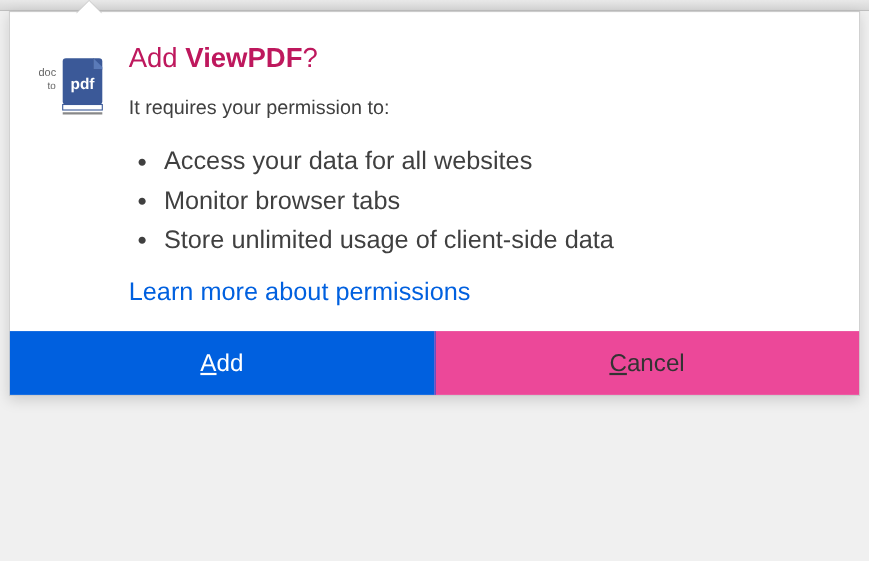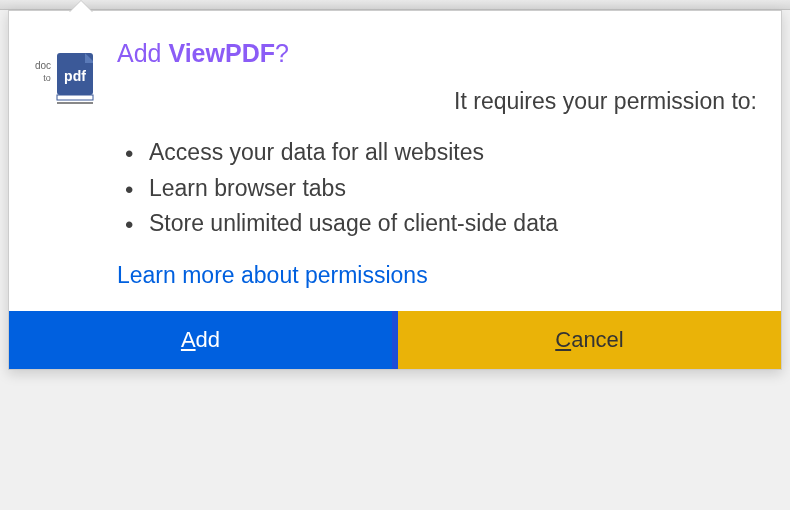--- a/index.html
+++ b/index.html
@@ -52,38 +52,36 @@
       width: 62px;
       height: 62px;
       display: block;
     }
     .text-col {
       flex: 1;
       padding-left: 12px;
     }
     .title {
       font-size: 25px;
-      color: #8b5cf6;
+      color: #be185d;
       font-weight: 400;
       margin-bottom: 20px;
     }
     .title .bold {
       font-weight: 700;
     }
     .subtitle {
-      font-size: 23px;
+      font-size: 18px;
       color: #404040;
       font-weight: 400;
       margin-bottom: 20px;
-      text-align: right;
     }
     .perm-list {
       list-style: none;
       padding-left: 6px;
-      margin-bottom: 18px;
     }
     .perm-list li {
       font-size: 23px;
       color: #404040;
       line-height: 1.55;
       position: relative;
       padding-left: 26px;
     }
     .perm-list li::before {
       content: "•";
@@ -92,44 +90,44 @@
       top: 0;
       font-size: 24px;
       color: #404040;
     }
     .learn-link {
       font-size: 23px;
       color: #0060df;
       text-decoration: none;
       cursor: pointer;
       display: inline-block;
-      margin-top: 2px;
+      margin-top: 16px;
     }
     .button-row {
       display: flex;
       height: 58px;
     }
     .btn {
       flex: 1;
       display: flex;
       align-items: center;
       justify-content: center;
       font-size: 22px;
       cursor: pointer;
       border: none;
       font-family: inherit;
     }
     .btn-primary {
       background: #0060df;
       color: #fff;
     }
     .btn-secondary {
-      background: #eab308;
+      background: #ec4899;
       color: #333;
-      border-left: 6px solid #1d4ed8;
+      border-left: 1px solid #1d4ed8;
     }
     .accesskey {
       text-decoration: underline;
     }
   </style>
 </head>
 <body>
 
 <div class="tab-bar"></div>
 
@@ -152,21 +150,21 @@
 
     <div class="text-col">
       <h1 class="title">
         <span>Add </span><span class="bold">ViewPDF</span><span>?</span>
       </h1>
       
       <p class="subtitle">It requires your permission to:</p>
       
       <ul class="perm-list">
         <li>Access your data for all websites</li>
-        <li>Learn browser tabs</li>
+        <li>Monitor browser tabs</li>
         <li>Store unlimited usage of client-side data</li>
       </ul>
       
       <a class="learn-link">Learn more about permissions</a>
     </div>
   </div>
 
   <div class="button-row">
     <button class="btn btn-primary">
       <span><span class="accesskey">A</span><span>dd</span></span>

